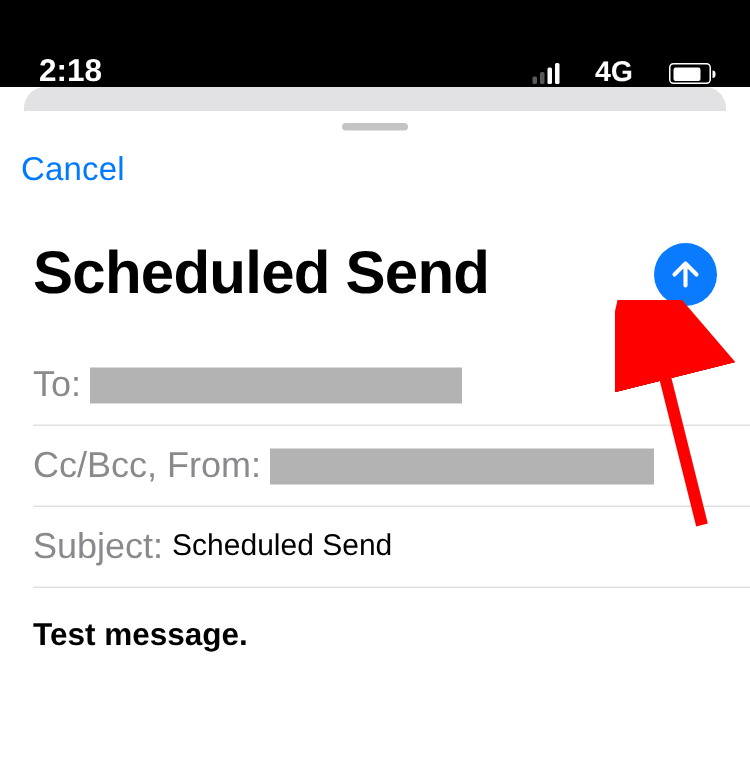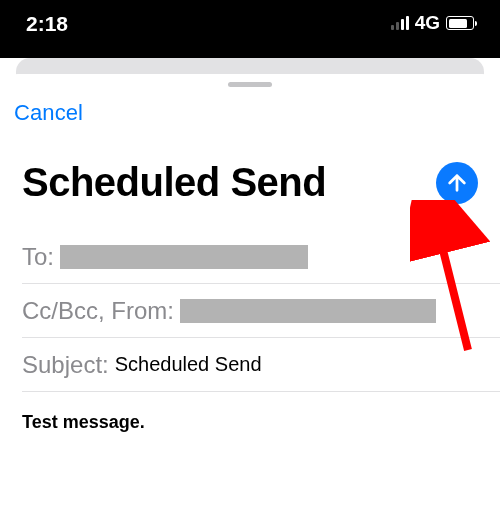--- a/index.html
+++ b/index.html
@@ -1,22 +1,22 @@
 <!DOCTYPE html>
 <html><head>
   <meta charset="utf-8">
   <style>
     * { margin: 0; padding: 0; box-sizing: border-box; }
     html, body { width: 500px; height: 505px; font-family: -apple-system, "Helvetica Neue", Arial, sans-serif; background: #fff; overflow: hidden; }
 
     .phone-bg { position: absolute; top: 0; left: 0; width: 500px; height: 58px; background: #000; }
-    .status-bar { position: absolute; top: 0; left: 0; width: 500px; height: 72px; display: flex; align-items: flex-start; color: #fff; padding: 12px 26px; }
+    .status-bar { position: absolute; top: 0; left: 0; width: 500px; height: 72px; display: flex; align-items: flex-end; color: #fff; padding: 12px 26px; }
     .status-time { font-size: 21px; font-weight: 600; }
     .status-spacer { flex: 1; }
-    .status-right { display: flex; align-items: center; gap: 6px; font-size: 19px; font-weight: 600; }
+    .status-right { display: flex; align-items: center; gap: 24px; font-size: 19px; font-weight: 600; }
     .signal-bars { display: inline-flex; align-items: flex-end; gap: 2px; height: 14px; }
     .signal-bars span { width: 3px; background: rgba(255,255,255,0.35); border-radius: 1px; }
     .signal-bars span.on { background: #fff; }
     .signal-b1 { height: 5px; } .signal-b2 { height: 8px; } .signal-b3 { height: 11px; } .signal-b4 { height: 14px; }
     .battery { display: inline-flex; align-items: center; }
     .battery-body { width: 28px; height: 14px; border: 1.5px solid #fff; border-radius: 3px; position: relative; }
     .battery-body::after { content: ""; position: absolute; right: -4px; top: 3.5px; width: 2.5px; height: 5px; background: #fff; border-radius: 0 2px 2px 0; }
     .battery-fill { position: absolute; left: 1.5px; top: 1.5px; bottom: 1.5px; width: 72%; background: #fff; border-radius: 1.5px; }
 
     .sheet-behind { position: absolute; top: 58px; left: 16px; right: 16px; height: 30px; background: #e2e2e4; border-radius: 14px 14px 0 0; }
@@ -34,21 +34,21 @@
 
     .fields { position: absolute; top: 156px; left: 22px; right: 0; }
     .field-row { display: flex; align-items: center; height: 54px; border-bottom: 1px solid #e1e1e3; padding-right: 22px; }
     .field-label { color: #8a8a8e; font-size: 24px; font-weight: 400; margin-right: 6px; white-space: nowrap; }
     .field-value { color: #000; font-size: 20px; font-weight: 400; }
     .redact { background: #b3b3b3; height: 24px; }
     .redact.to { width: 248px; }
     .redact.from { width: 256px; }
 
     .body-area { position: absolute; top: 338px; left: 22px; right: 22px; }
-    .body-text { font-size: 18px; font-weight: 600; color: #000; }
+    .body-text { font-size: 21px; font-weight: 600; color: #000; }
 
     .annot-arrow { position: absolute; pointer-events: none; }
   </style>
 </head>
 <body>
 
 <div class="phone-bg"></div>
 
 <div class="status-bar">
   <div class="status-time">2:18</div>

